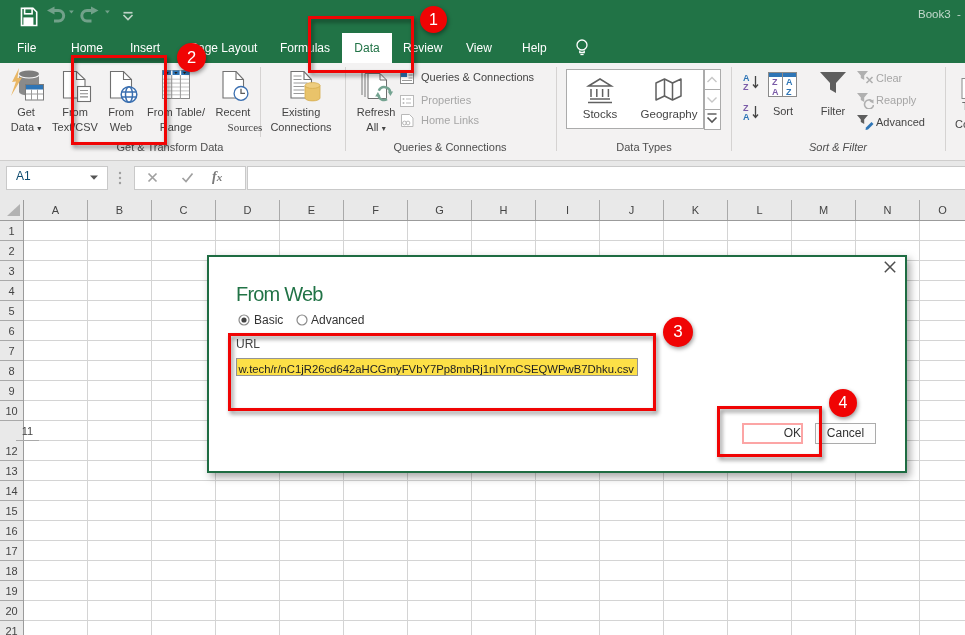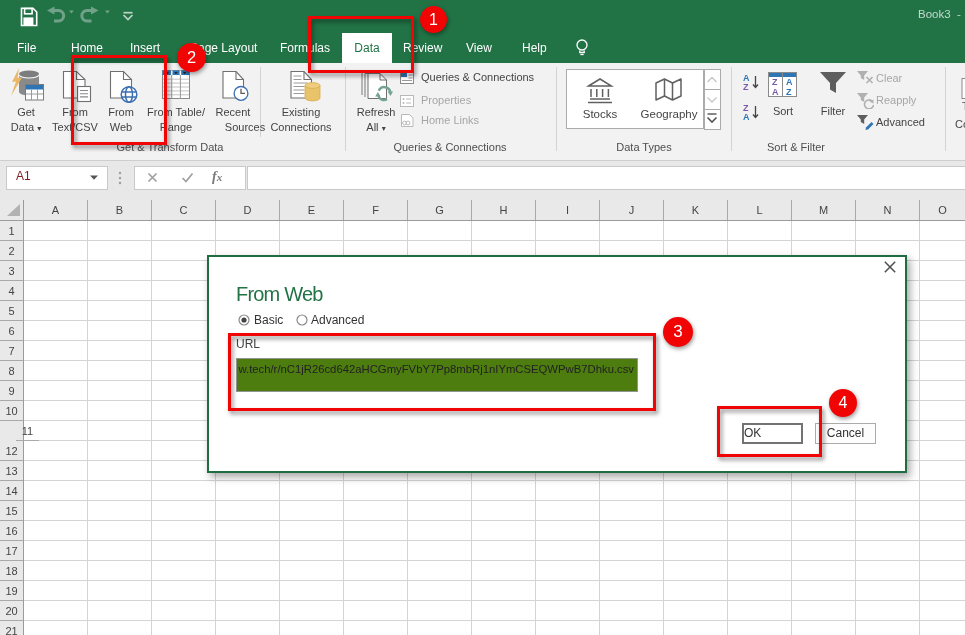--- a/index.html
+++ b/index.html
@@ -75,21 +75,21 @@
 
 <div class="abs ribbon">
   <div class="gsep" style="left:260px;height:70px;"></div>
   <div class="gsep" style="left:345px;"></div>
   <div class="gsep" style="left:556px;"></div>
   <div class="gsep" style="left:731px;"></div>
   <div class="gsep" style="left:945px;"></div>
   <div class="glabel" style="left:100px;width:140px;">Get &amp; Transform Data</div>
   <div class="glabel" style="left:380px;width:140px;">Queries &amp; Connections</div>
   <div class="glabel" style="left:574px;width:140px;">Data Types</div>
-  <div class="glabel" style="left:726px;width:140px;">Sort &amp; Filter</div>
+  <div class="glabel" style="left:768px;width:140px;font-style:italic;">Sort &amp; Filter</div>
 </div>
 
 <svg class="abs" style="left:8px;top:68px;" width="36" height="34" viewBox="0 0 36 34">
   <rect x="11" y="6" width="20" height="18" fill="#8a8a8a"></rect>
   <ellipse cx="21" cy="24" rx="10" ry="3.4" fill="#8a8a8a"></ellipse>
   <ellipse cx="21" cy="7" rx="10.2" ry="3.6" fill="#fff"></ellipse>
   <ellipse cx="21" cy="6" rx="10" ry="3.4" fill="#7d7d7d"></ellipse>
   <polygon points="11,0 4,14 8,13.5 3,28 14,9.5 9.5,10" fill="#e9b766"></polygon>
   <rect x="17.5" y="16.5" width="18" height="15.5" fill="#fff" stroke="#7b7b7b"></rect>
   <rect x="18" y="17" width="17" height="4.5" fill="#2e75b6"></rect>
@@ -130,21 +130,21 @@
 <div class="btxt" style="left:126px;top:106px;width:100px;">From Table/</div>
 <div class="btxt" style="left:126px;top:121px;width:100px;">Range</div>
 
 <svg class="abs" style="left:222px;top:70px;" width="28" height="32" viewBox="0 0 28 32">
   <path d="M1 1.5 h13 l7.5 8 v18.5 h-20.5 z" fill="#fff" stroke="#707070" stroke-width="1.1"></path>
   <path d="M14 1.5 v8 h7.5" fill="none" stroke="#707070" stroke-width="1.1"></path>
   <circle cx="19" cy="23.4" r="6.9" fill="#fff" stroke="#3a6fb0" stroke-width="1.3"></circle>
   <path d="M19 18.8 v4.6 h4" fill="none" stroke="#5b5b5b" stroke-width="1.3"></path>
 </svg>
 <div class="btxt" style="left:183px;top:106px;width:100px;">Recent</div>
-<div class="btxt" style="left:183px;top:121px;width:124px;">Sources</div>
+<div class="btxt" style="left:183px;top:121px;width:124px;font-family:Liberation Serif, serif;">Sources</div>
 
 <svg class="abs" style="left:290px;top:70px;" width="31" height="32" viewBox="0 0 31 32">
   <path d="M1 1.5 h13 l7.5 8 v18.5 h-20.5 z" fill="#fff" stroke="#707070" stroke-width="1.1"></path>
   <path d="M14 1.5 v8 h7.5" fill="none" stroke="#707070" stroke-width="1.1"></path>
   <path d="M3.5 6 h8 M3.5 9.5 h8 M3.5 13 h14 M3.5 16.5 h11 M3.5 20 h11 M3.5 23.5 h11" stroke="#9a9a9a"></path>
   <path d="M15 15.5 v12.5 a7.5 2.9 0 0 0 15 0 v-12.5" fill="#e9c36a" stroke="#d6ac4d" stroke-width="0.8"></path>
   <ellipse cx="22.5" cy="15.5" rx="7.5" ry="2.9" fill="#eecd7f" stroke="#d6ac4d" stroke-width="0.8"></ellipse>
 </svg>
 <div class="btxt" style="left:251px;top:106px;width:100px;">Existing</div>
 <div class="btxt" style="left:251px;top:121px;width:100px;">Connections</div>
@@ -253,21 +253,21 @@
 <div class="btxt" style="left:876px;top:116px;width:100px;text-align:left;">Advanced</div>
 
 <svg class="abs" style="left:956px;top:78px;" width="9" height="21" viewBox="0 0 9 21">
   <rect x="6" y="0.5" width="6" height="20" fill="#fff" stroke="#8a8a8a"></rect>
 </svg>
 <div class="btxt" style="left:962px;top:100px;width:60px;text-align:left;">Text to</div>
 <div class="btxt" style="left:955px;top:118px;width:60px;text-align:left;">Columns</div>
 
 <div class="abs fbar"></div>
 <div class="abs whitebox" style="left:6px;top:166px;width:100px;height:22px;"></div>
-<div class="abs" style="left:16px;top:169px;font-size:12px;color:#7f1d1d;">A1</div>
+<div class="abs" style="left:16px;top:169px;font-size:12px;color:#0c4a6e;">A1</div>
 <div class="abs whitebox" style="left:134px;top:166px;width:110px;height:22px;"></div>
 <div class="abs whitebox" style="left:247px;top:166px;width:718px;height:22px;border-right:none;"></div>
 <svg class="abs" style="left:90px;top:175px;" width="8" height="5" viewBox="0 0 8 5">
     <polygon points="0,0.5 8,0.5 4,4.8" fill="#555"></polygon>
   </svg>
 <svg class="abs" style="left:117px;top:171px;" width="6" height="14" viewBox="0 0 6 14">
   <circle cx="3" cy="2" r="1.2" fill="#9e9e9e"></circle>
     <circle cx="3" cy="7" r="1.2" fill="#9e9e9e"></circle>
   <circle cx="3" cy="12" r="1.2" fill="#9e9e9e"></circle>
 </svg>
@@ -336,24 +336,24 @@
 <svg class="abs" style="left:238px;top:314px;" width="12" height="12" viewBox="0 0 12 12">
   <circle cx="6" cy="6" r="5" fill="#fff" stroke="#8a8a8a" stroke-width="1.2"></circle>
   <circle cx="6" cy="6" r="2.6" fill="#444"></circle>
 </svg>
 <div class="abs" style="left:254px;top:313px;font-size:12px;color:#333;">Basic</div>
 <svg class="abs" style="left:296px;top:314px;" width="12" height="12" viewBox="0 0 12 12">
   <circle cx="6" cy="6" r="5" fill="#fff" stroke="#8a8a8a" stroke-width="1.2"></circle>
 </svg>
 <div class="abs" style="left:311px;top:313px;font-size:12px;color:#333;">Advanced</div>
 <div class="abs" style="left:236px;top:337px;font-size:12px;color:#444;">URL</div>
-<div class="abs" style="left:236px;top:358px;width:402px;height:34px;border:1px solid #949494;box-sizing:border-box;background:#4d7c0f;overflow:hidden;">
+<div class="abs" style="left:236px;top:358px;width:402px;height:18px;border:1px solid #949494;box-sizing:border-box;background:#fde047;overflow:hidden;">
   <div style="position:absolute;right:3px;top:4px;white-space:nowrap;font-size:11.3px;color:#222;">w.tech/r/nC1jR26cd642aHCGmyFVbY7Pp8mbRj1nIYmCSEQWPwB7Dhku.csv</div>
 </div>
-<div class="abs" style="left:742px;top:423px;width:61px;height:21px;border:2px solid #737373;box-sizing:border-box;background:#fff;text-align:left;line-height:17px;font-size:12px;color:#333;">OK</div>
+<div class="abs" style="left:742px;top:423px;width:61px;height:21px;border:2px solid #fca5a5;box-sizing:border-box;background:#fff;text-align:right;line-height:17px;font-size:12px;color:#333;">OK</div>
 <div class="abs" style="left:815px;top:423px;width:61px;height:21px;border:1px solid #ababab;box-sizing:border-box;background:#fdfdfd;text-align:center;line-height:19px;font-size:12px;color:#333;">Cancel</div>
 
 <div class="ann" style="left:308px;top:16px;width:106px;height:57px;"></div>
 <div class="ann" style="left:71px;top:55px;width:96px;height:90px;"></div>
 <div class="ann" style="left:228px;top:333px;width:428px;height:78px;"></div>
 <div class="ann" style="left:717px;top:406px;width:105px;height:51px;"></div>
 <div class="circ" style="left:420px;top:6px;width:27px;height:27px;line-height:27px;font-size:16px;">1</div>
 <div class="circ" style="left:177px;top:43px;width:29px;height:29px;line-height:29px;font-size:16.5px;">2</div>
 <div class="circ" style="left:663px;top:317px;width:30px;height:30px;line-height:30px;font-size:17px;">3</div>
 <div class="circ" style="left:829px;top:389px;width:28px;height:28px;line-height:28px;font-size:16px;">4</div>

